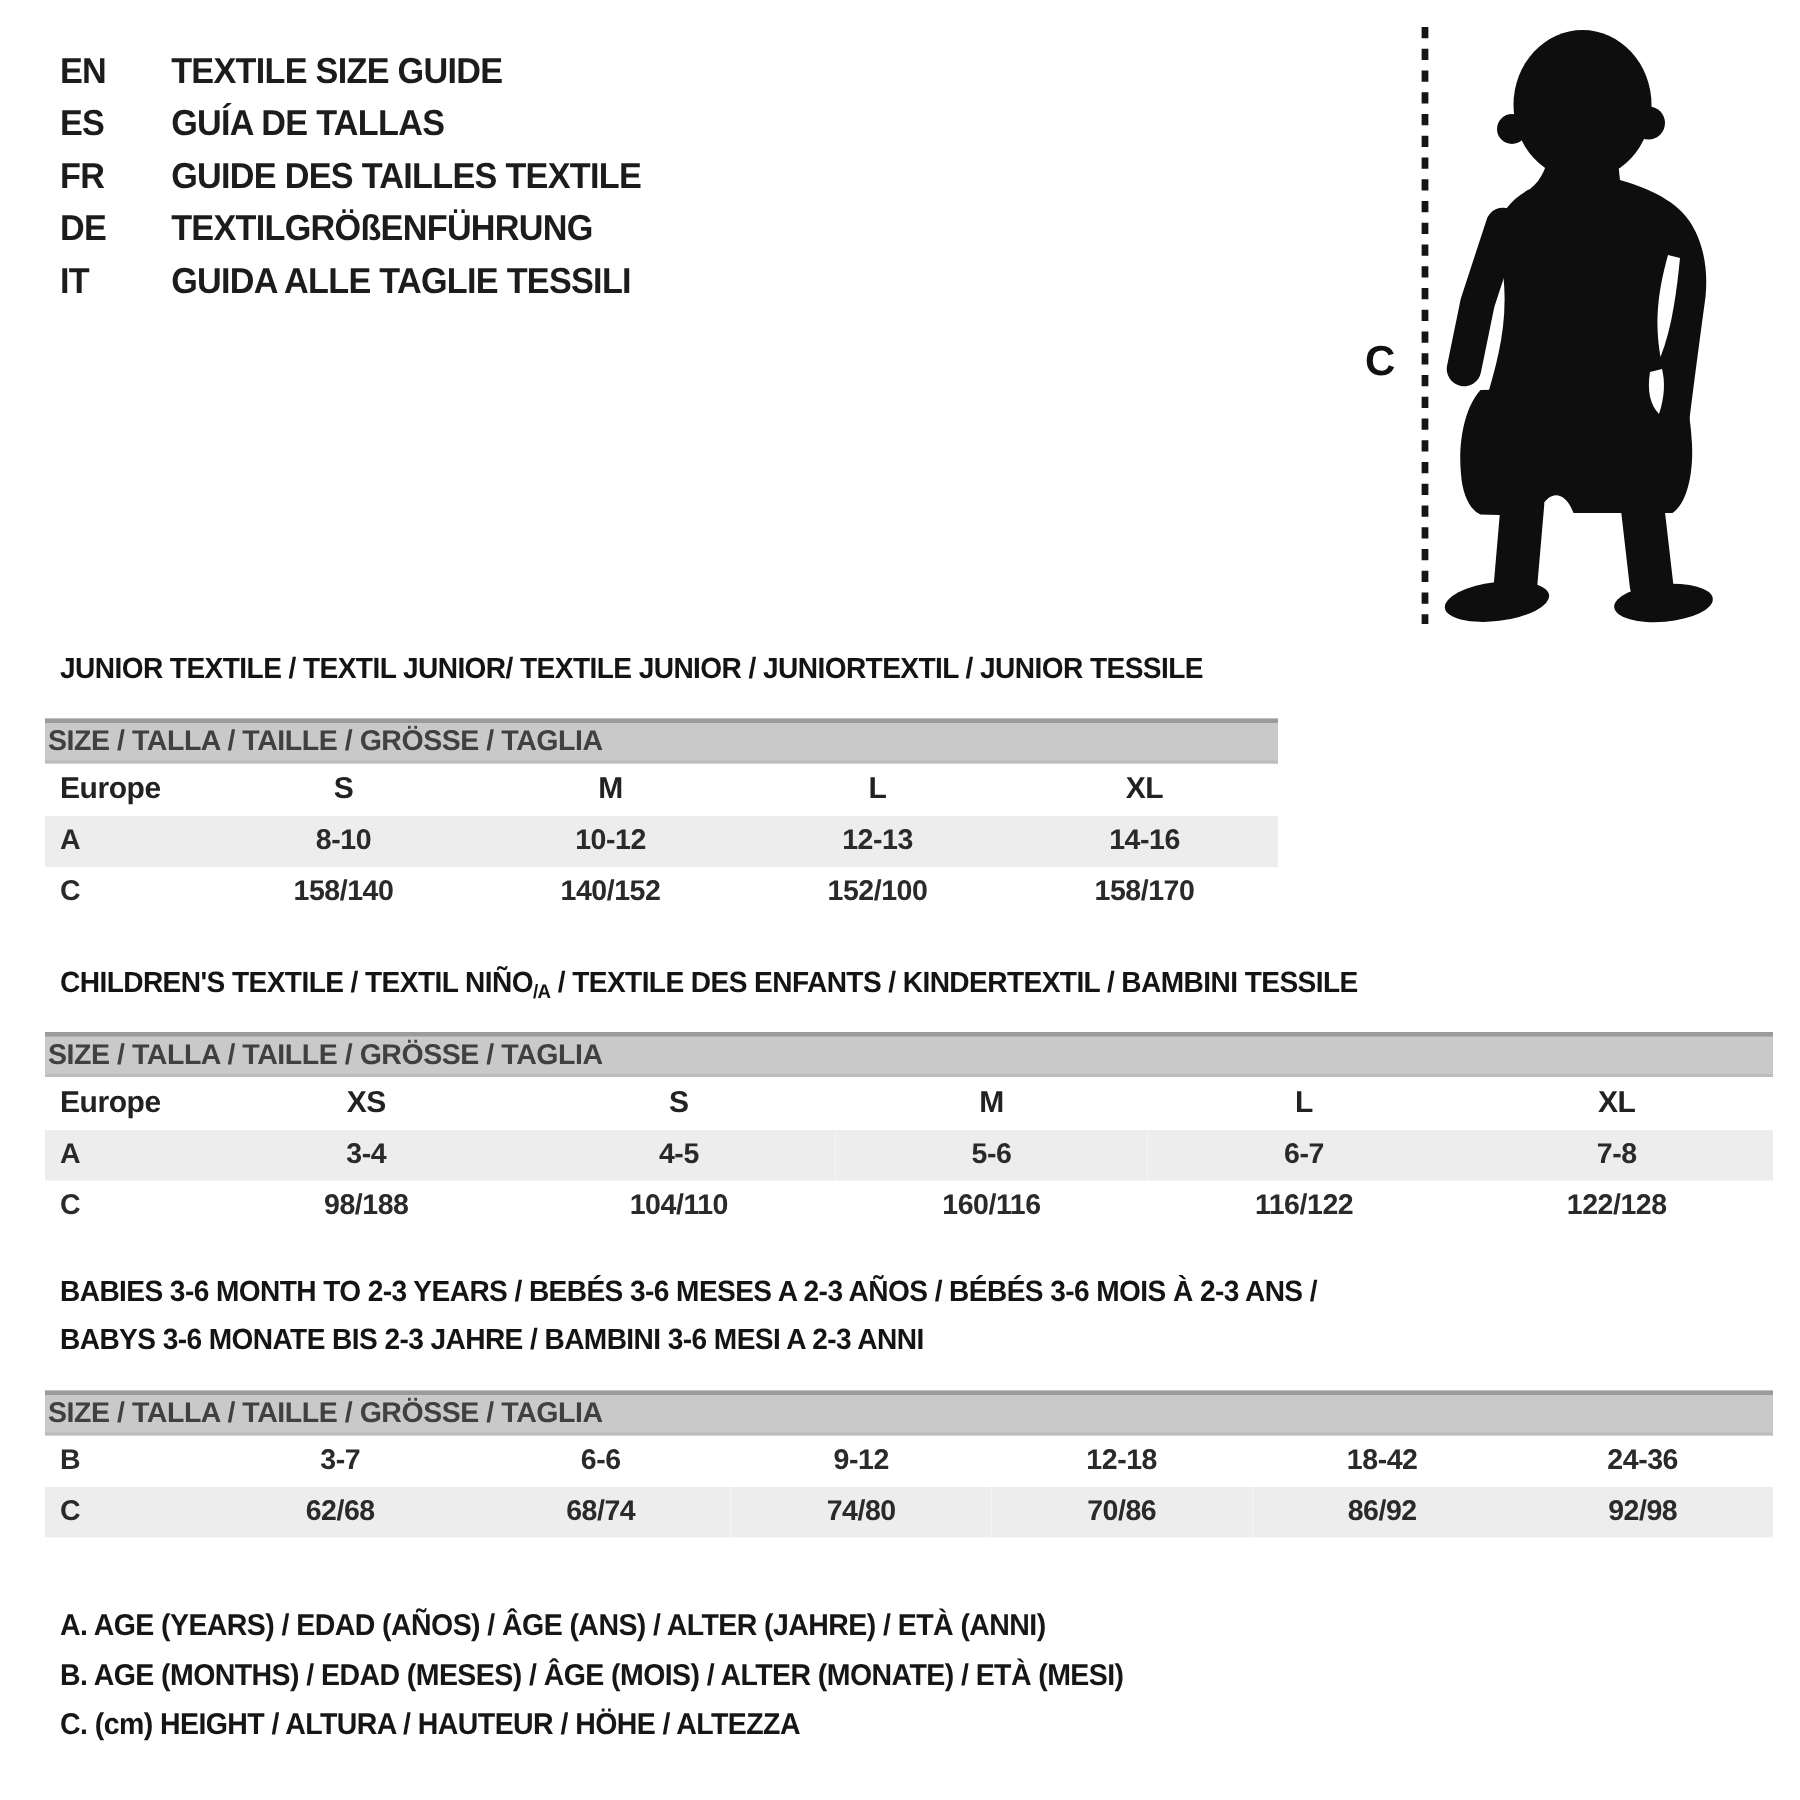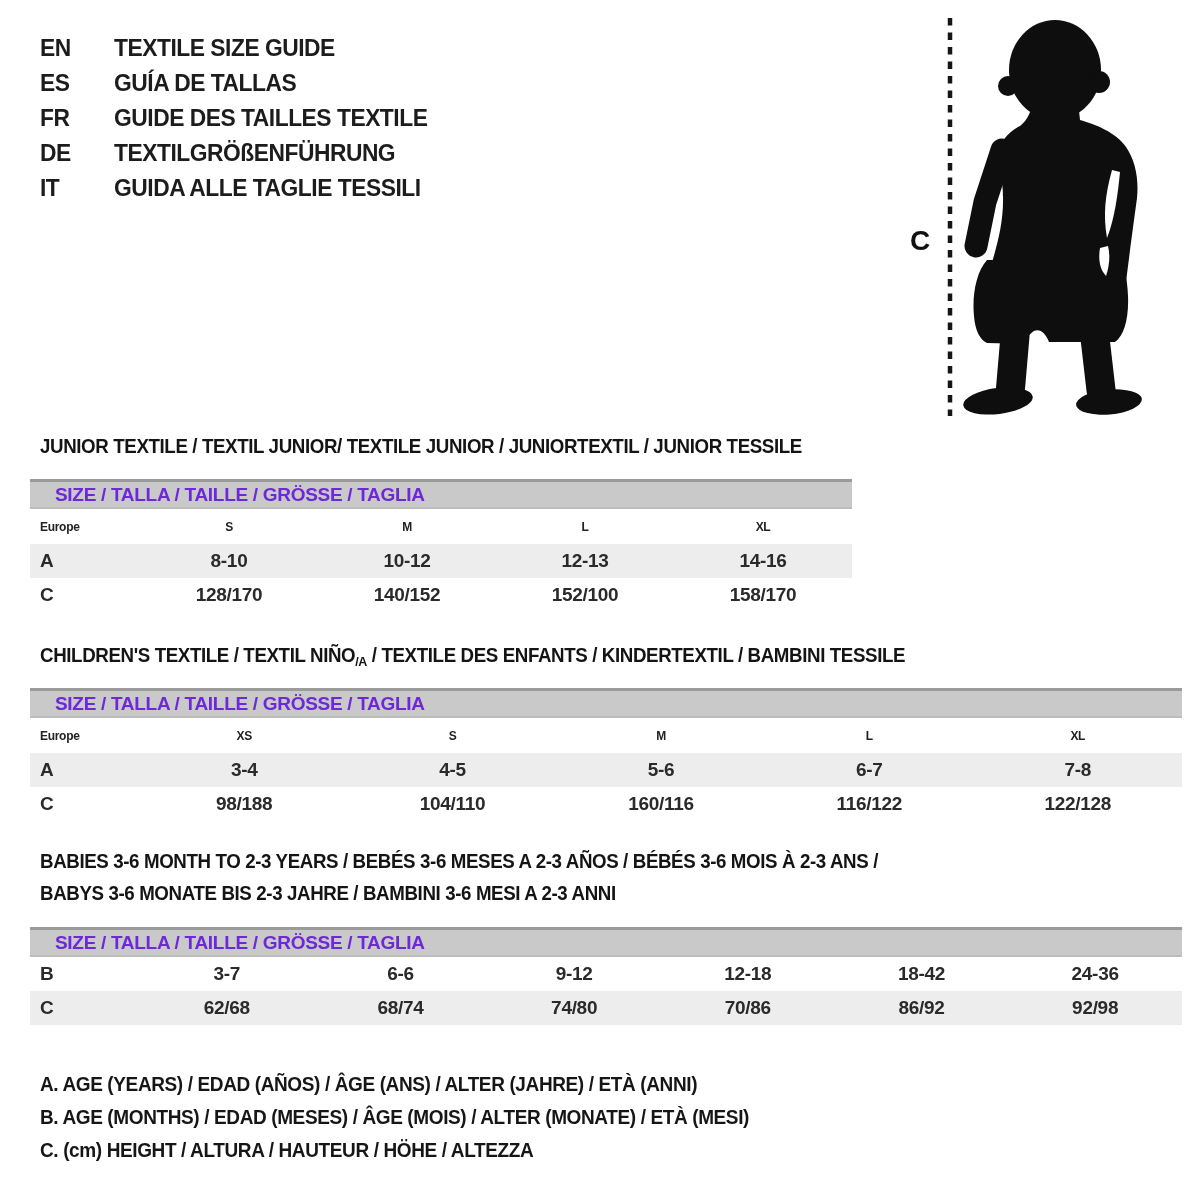--- a/index.html
+++ b/index.html
@@ -17,30 +17,30 @@
   
   .sec-title{
     position:absolute;left:40px;font-size:19.5px;font-weight:bold;color:#141414;
     white-space:nowrap;letter-spacing:-0.4px;transform:scaleX(0.96);transform-origin:0 50%;line-height:24px;
   }
   .sec-title .subscr{font-size:13px;vertical-align:-4px;}
   
   .tbl{position:absolute;}
   .size-bar{
     background:#c9c9c9;border-top:3px solid #9b9b9b;border-bottom:2px solid #bcbcbc;
-    height:25px;line-height:25px;font-size:19px;font-weight:bold;color:#6d28d9;
-    padding-left:25px;letter-spacing:-0.3px;white-space:nowrap;
+    height:25px;line-height:25px;font-size:19px;font-weight:bold;color:#404040;
+    padding-left:2px;letter-spacing:-0.3px;white-space:nowrap;
   }
   .tbl table{width:100%;border-collapse:collapse;table-layout:fixed;}
   .tbl td{
     font-size:19px;font-weight:bold;color:#2a2a2a;text-align:center;
     height:34px;padding:0;letter-spacing:-0.3px;overflow:hidden;white-space:nowrap;
   }
   .tbl td.lbl{text-align:left;padding-left:10px;}
-  .tbl tr.head-row td{height:35px;font-size:12px;color:#222;}
+  .tbl tr.head-row td{height:35px;font-size:20px;color:#222;}
   .tbl tr.alt td{background:#ededed;}
   col.c-label{width:110px;}
   
   .legend{position:absolute;left:40px;top:1068px;transform:scaleX(0.95);transform-origin:0 0;}
   .legend-line{font-size:20px;font-weight:bold;line-height:33px;letter-spacing:-0.4px;white-space:nowrap;color:#161616;}
 </style>
 </head>
 <body>
 
 <div class="page">
@@ -125,21 +125,21 @@
       </tr>
       <tr class="alt">
         <td class="lbl">A</td>
         <td>8-10</td>
         <td>10-12</td>
         <td>12-13</td>
         <td>14-16</td>
       </tr>
       <tr>
         <td class="lbl">C</td>
-        <td>128/170</td>
+        <td>158/140</td>
         <td>140/152</td>
         <td>152/100</td>
         <td>158/170</td>
       </tr>
     </tbody>
       </table>
   </div>
 
   <div class="sec-title" style="top:643px">
     <span>CHILDREN'S TEXTILE / TEXTIL NIÑO</span><span class="subscr">/A</span><span> / TEXTILE DES ENFANTS / KINDERTEXTIL / BAMBINI TESSILE</span>

